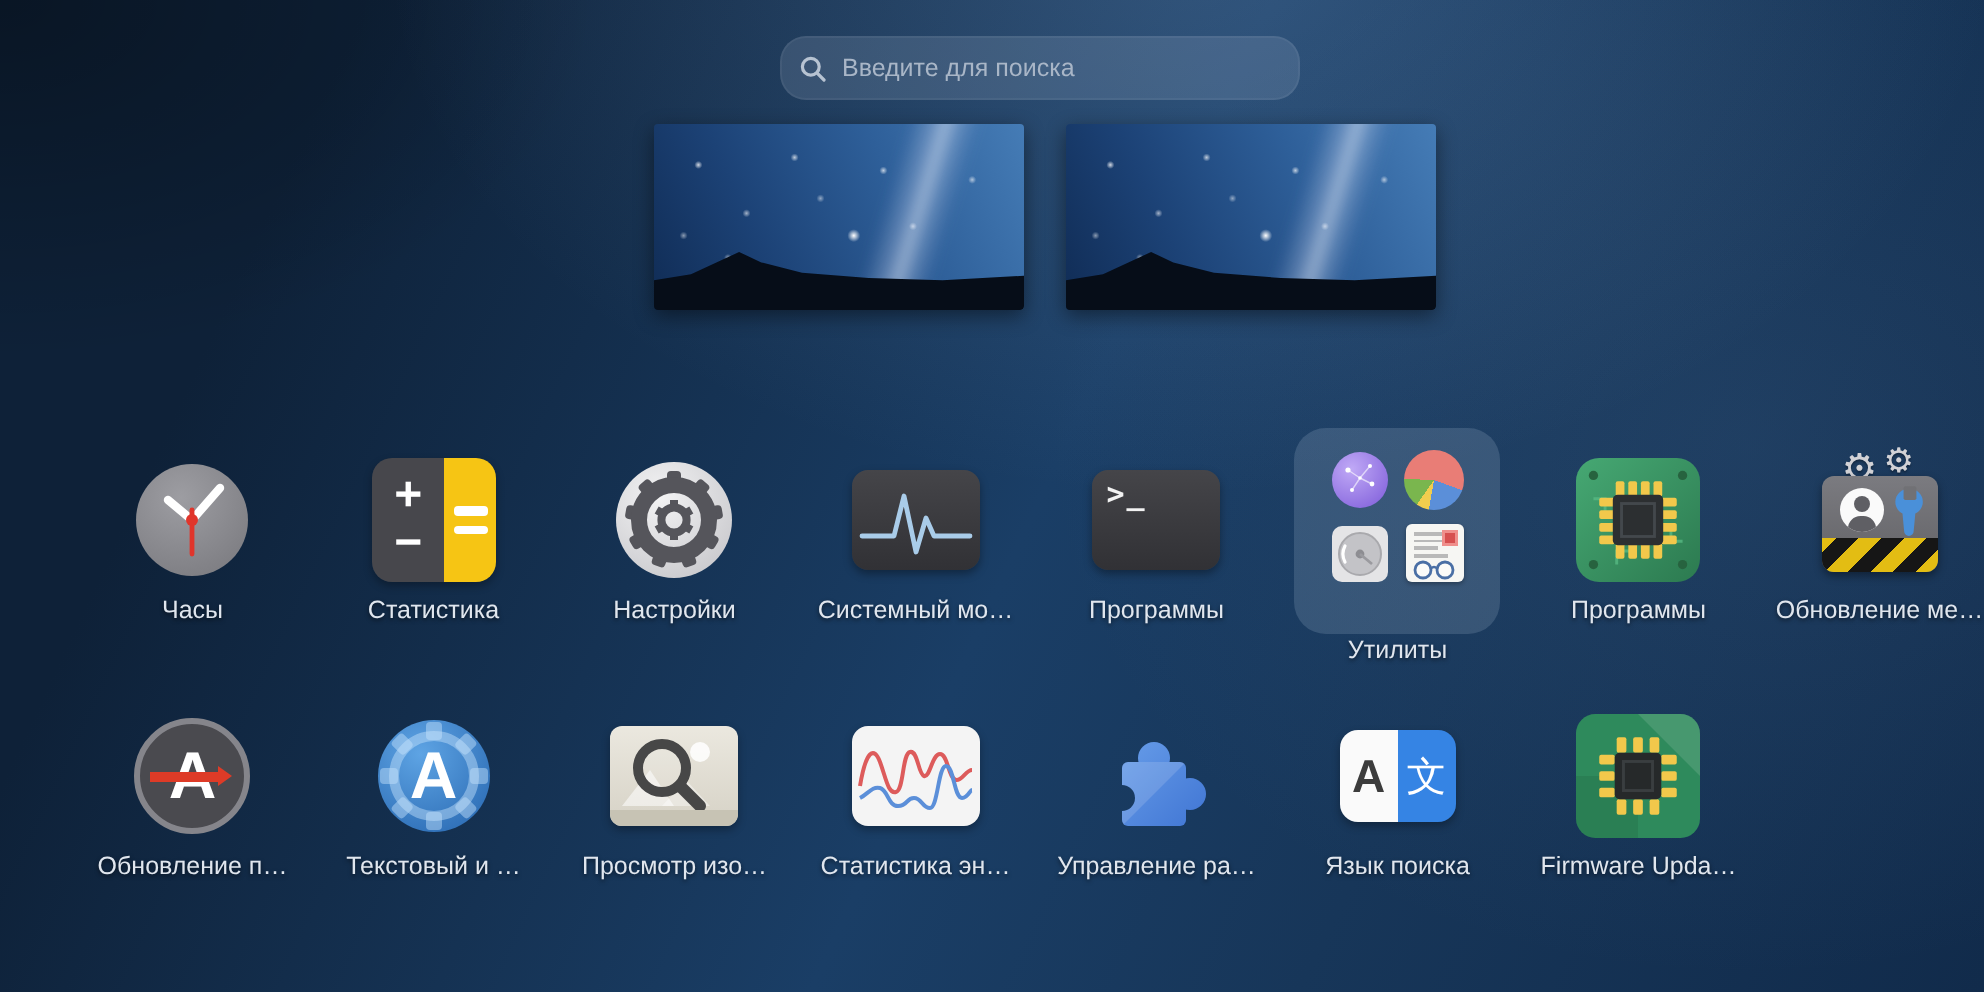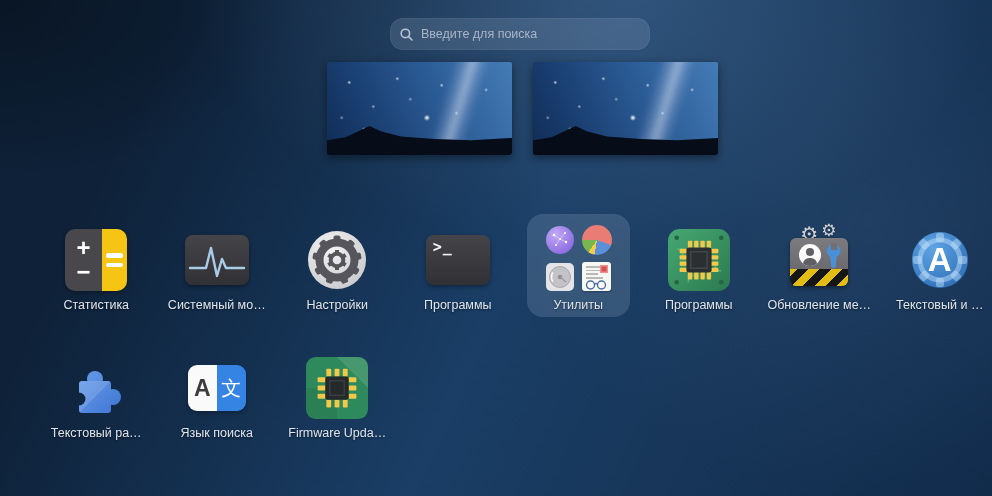--- a/index.html
+++ b/index.html
@@ -69,21 +69,21 @@
     position:absolute; left:36px; top:214px;
     display:grid; grid-template-columns:repeat(8, 120.5px);
     grid-auto-rows:128px; justify-items:center;
   }
   .cell { width:100%; display:flex; justify-content:center; }
   .tile {
     width:103px; height:103px; border-radius:16px;
     display:flex; flex-direction:column; align-items:center;
     padding-top:14px;
   }
-  .tile.folder-bg { background:rgba(205,221,242,0.16); }
+  .tile.folder-bg { background:rgba(205,221,242,0.16);gap:20px; }
   .app-label {
     margin-top:6px; font-size:12.5px; color:#e0e6ee;
     white-space:nowrap; text-shadow:0 1px 2px rgba(0,0,0,0.55);
   }
   .icon-box { width:64px; height:64px; position:relative; display:flex; align-items:center; justify-content:center; }
 
   
   .calc { width:62px; height:62px; border-radius:10px; overflow:hidden; display:flex; box-shadow:0 2px 4px rgba(0,0,0,0.3); }
   .calc-left { flex:1.45; background:#47474c; display:flex; flex-direction:column; align-items:center; justify-content:center; gap:0; }
   .calc-left span { color:#fff; font-size:24px; font-weight:bold; line-height:24px; }
@@ -168,49 +168,56 @@
   <div class="mountain"></div>
 </div>
 <div class="thumb t2">
   <div class="sky"></div>
   <div class="milkyway"></div>
   <div class="mountain"></div>
 </div>
 
 <div class="app-grid">
 
+  <div class="cell">
+    <div class="tile">
+      <div class="icon-box">
+        <svg width="58" height="58" viewBox="0 0 58 58">
+          <defs>
+              <radialGradient id="clg" cx="40%" cy="30%" r="80%">
+            <stop offset="0" stop-color="#9d9da2"></stop>
+                <stop offset="1" stop-color="#7c7c81"></stop>
+              </radialGradient>
+            </defs>
+          <circle cx="29" cy="29" r="28" fill="url(#clg)"></circle>
+          <line x1="29" y1="29" x2="17" y2="19" stroke="#fff" stroke-width="4.2" stroke-linecap="round"></line>
+          <line x1="29" y1="29" x2="43" y2="13" stroke="#fff" stroke-width="4.2" stroke-linecap="round"></line>
+          <line x1="29" y1="24" x2="29" y2="46" stroke="#e0352b" stroke-width="2.4" stroke-linecap="round"></line>
+          <circle cx="29" cy="29" r="3" fill="#e0352b"></circle>
+        </svg>
+      </div>
+      <div class="app-label">Часы</div>
+    </div>
+  </div>
 
   <div class="cell">
     <div class="tile">
       <div class="icon-box">
         <div class="calc">
           <div class="calc-left">
             <span>+</span>
             <span>−</span>
           </div>
           <div class="calc-right">
               <i></i>
               <i></i>
             </div>
         </div>
       </div>
       <div class="app-label">Статистика</div>
-    </div>
-  </div>
-
-  <div class="cell">
-    <div class="tile">
-      <div class="icon-box">
-        <div class="panel">
-          <svg width="64" height="50" viewBox="0 0 64 50" style="position:absolute;inset:0;">
-            <polyline points="5,33 21,33 26,13 32,41 37,24 41,33 59,33" fill="none" stroke="#a9cce9" stroke-width="2.4" stroke-linejoin="round" stroke-linecap="round"></polyline>
-          </svg>
-        </div>
-      </div>
-      <div class="app-label">Системный мо…</div>
     </div>
   </div>
 
   <div class="cell">
     <div class="tile">
       <div class="icon-box">
         <svg width="60" height="60" viewBox="-30 -30 60 60">
           <defs>
               <radialGradient id="stg" cx="38%" cy="30%" r="85%">
             <stop offset="0" stop-color="#f3f3f4"></stop>
@@ -235,20 +242,33 @@
             <rect x="-2" y="-10" width="4" height="4" transform="rotate(60)"></rect>
             <rect x="-2" y="-10" width="4" height="4" transform="rotate(120)"></rect>
             <rect x="-2" y="-10" width="4" height="4" transform="rotate(180)"></rect>
             <rect x="-2" y="-10" width="4" height="4" transform="rotate(240)"></rect>
             <rect x="-2" y="-10" width="4" height="4" transform="rotate(300)"></rect>
           </g>
           <circle r="6.3" fill="none" stroke="#55555b" stroke-width="4"></circle>
         </svg>
       </div>
       <div class="app-label">Настройки</div>
+    </div>
+  </div>
+
+  <div class="cell">
+    <div class="tile">
+      <div class="icon-box">
+        <div class="panel">
+          <svg width="64" height="50" viewBox="0 0 64 50" style="position:absolute;inset:0;">
+            <polyline points="5,33 21,33 26,13 32,41 37,24 41,33 59,33" fill="none" stroke="#a9cce9" stroke-width="2.4" stroke-linejoin="round" stroke-linecap="round"></polyline>
+          </svg>
+        </div>
+      </div>
+      <div class="app-label">Системный мо…</div>
     </div>
   </div>
 
   <div class="cell">
     <div class="tile">
       <div class="icon-box">
         <div class="panel">
           <span class="term-prompt">&gt;_</span>
         </div>
       </div>
@@ -378,20 +398,32 @@
               <path d="M12 1.5 a7 7 0 0 1 7 7 c0 2.8-1.7 5.2-4.1 6.3 L14 24.5 a2.6 2.6 0 0 1-5.2 0 l-.9-9.7 C5.6 13.7 4 11.3 4 8.5 a7 7 0 0 1 8-7 z" fill="#4a90d9"></path>
               <rect x="8.5" y="0" width="7" height="7.5" rx="1" fill="#717175"></rect>
             </svg>
           </div>
         </div>
       </div>
       <div class="app-label">Обновление ме…</div>
     </div>
   </div>
 
+  <div class="cell">
+    <div class="tile">
+      <div class="icon-box">
+        <div class="updater">
+          <div class="upd-circle"></div>
+          <span class="upd-letter">A</span>
+          <div class="upd-bar"></div>
+        </div>
+      </div>
+      <div class="app-label">Обновление п…</div>
+    </div>
+  </div>
 
   <div class="cell">
     <div class="tile">
       <div class="icon-box">
         <div class="props">
           <svg width="60" height="60" viewBox="-30 -30 60 60">
             <defs>
                 <radialGradient id="blg" cx="38%" cy="30%" r="85%">
               <stop offset="0" stop-color="#5ea4e4"></stop>
                   <stop offset="1" stop-color="#2a6ab3"></stop>
@@ -410,21 +442,51 @@
             </g>
             <circle r="20" fill="none" stroke="rgba(200,228,252,0.45)" stroke-width="5"></circle>
           </svg>
           <span class="props-letter">A</span>
         </div>
       </div>
       <div class="app-label">Текстовый и …</div>
     </div>
   </div>
 
-
+  <div class="cell">
+    <div class="tile">
+      <div class="icon-box">
+        <div class="imgview">
+          <svg width="64" height="50" viewBox="0 0 64 50" style="position:absolute;inset:0;">
+            <circle cx="45" cy="13" r="5" fill="rgba(255,255,255,0.85)"></circle>
+            <polygon points="6,40 20,22 32,40" fill="rgba(255,255,255,0.55)"></polygon>
+            <polygon points="26,40 38,27 50,40" fill="rgba(255,255,255,0.4)"></polygon>
+            <circle cx="26" cy="21" r="12" fill="rgba(255,255,255,0.10)" stroke="#474747" stroke-width="5"></circle>
+            <line x1="35" y1="30" x2="45" y2="40" stroke="#474747" stroke-width="6" stroke-linecap="round"></line>
+          </svg>
+          <div class="strip"></div>
+        </div>
+      </div>
+      <div class="app-label">Просмотр изо…</div>
+    </div>
+  </div>
+
+  <div class="cell">
+    <div class="tile">
+      <div class="icon-box">
+        <div class="powerstat">
+          <svg width="64" height="50" viewBox="0 0 64 50">
+            <path d="M4 30 C7 12 11 10 14 18 C17 26 18 34 22 33 C26 32 25 14 29 13 C33 12 33 24 36 25 C39 26 40 14 44 14 C48 14 48 26 52 27 C55 27.5 57 22 60 22" fill="none" stroke="#dd5b5b" stroke-width="2"></path>
+            <path d="M4 36 C8 34 10 30 14 31 C18 32 18 40 23 40 C28 40 27 36 31 36 C35 36 35 41 39 41 C43 41 43 20 47 20 C51 20 51 36 55 36 C58 36 59 32 60 32" fill="none" stroke="#5b8fd9" stroke-width="2"></path>
+          </svg>
+        </div>
+      </div>
+      <div class="app-label">Статистика эн…</div>
+    </div>
+  </div>
 
 
   <div class="cell">
     <div class="tile">
       <div class="icon-box">
         <svg width="64" height="64" viewBox="0 0 64 64">
           <defs>
             <linearGradient id="pzg" x1="0" y1="0" x2="1" y2="1">
               <stop offset="0" stop-color="#74aaf0"></stop>
                 <stop offset="1" stop-color="#3a6fd0"></stop>
@@ -436,21 +498,21 @@
                 <circle cx="31" cy="23" r="8"></circle>
                 <circle cx="49" cy="41" r="8"></circle>
               </g>
               <circle cx="15" cy="43" r="6.5" fill="black"></circle>
             </mask>
           </defs>
           <rect width="64" height="64" fill="url(#pzg)" mask="url(#pzm)"></rect>
           <polygon points="15,25 47,25 15,57" fill="rgba(255,255,255,0.14)" mask="url(#pzm)"></polygon>
         </svg>
       </div>
-      <div class="app-label">Текстовый ра…</div>
+      <div class="app-label">Управление ра…</div>
     </div>
   </div>
 
   <div class="cell">
     <div class="tile">
       <div class="icon-box">
         <div class="lang">
           <div class="lang-left">A</div>
           <div class="lang-right">文</div>
         </div>

